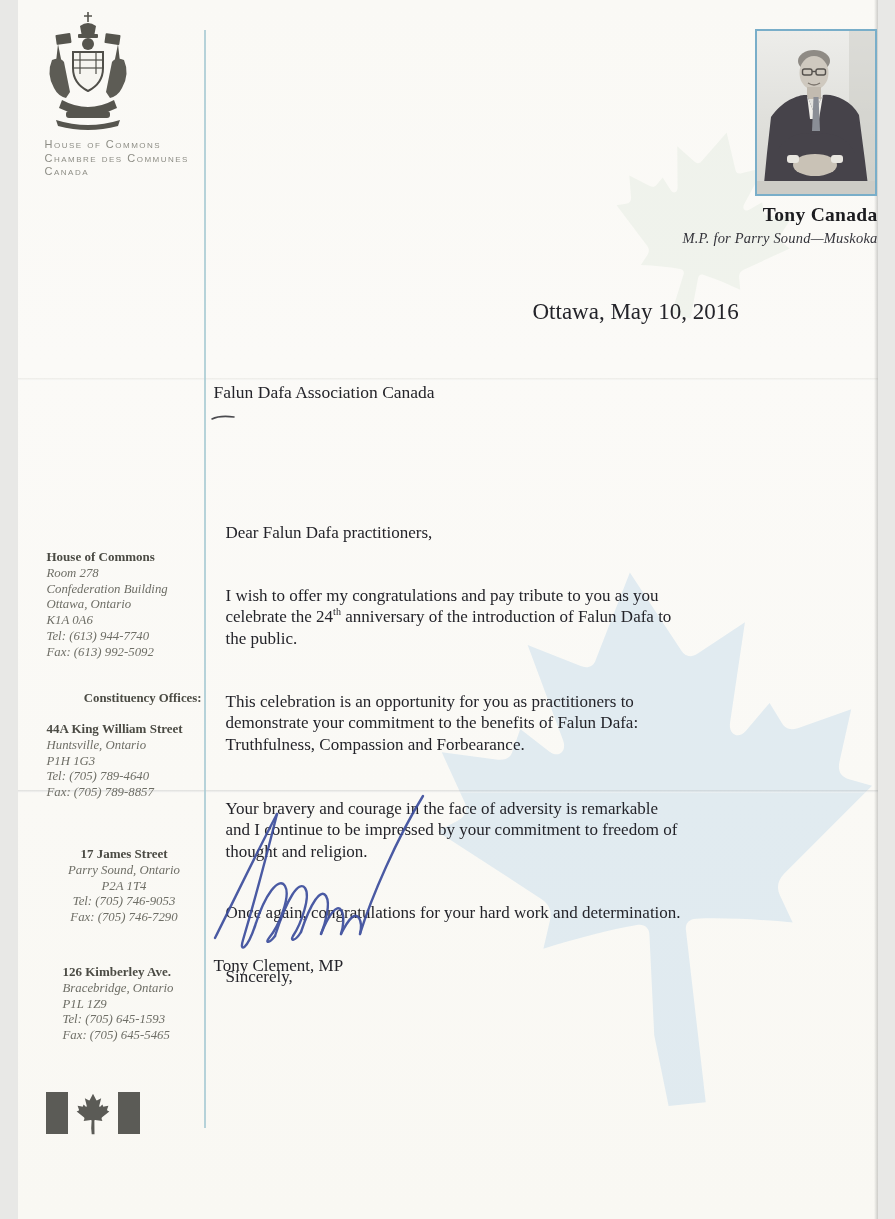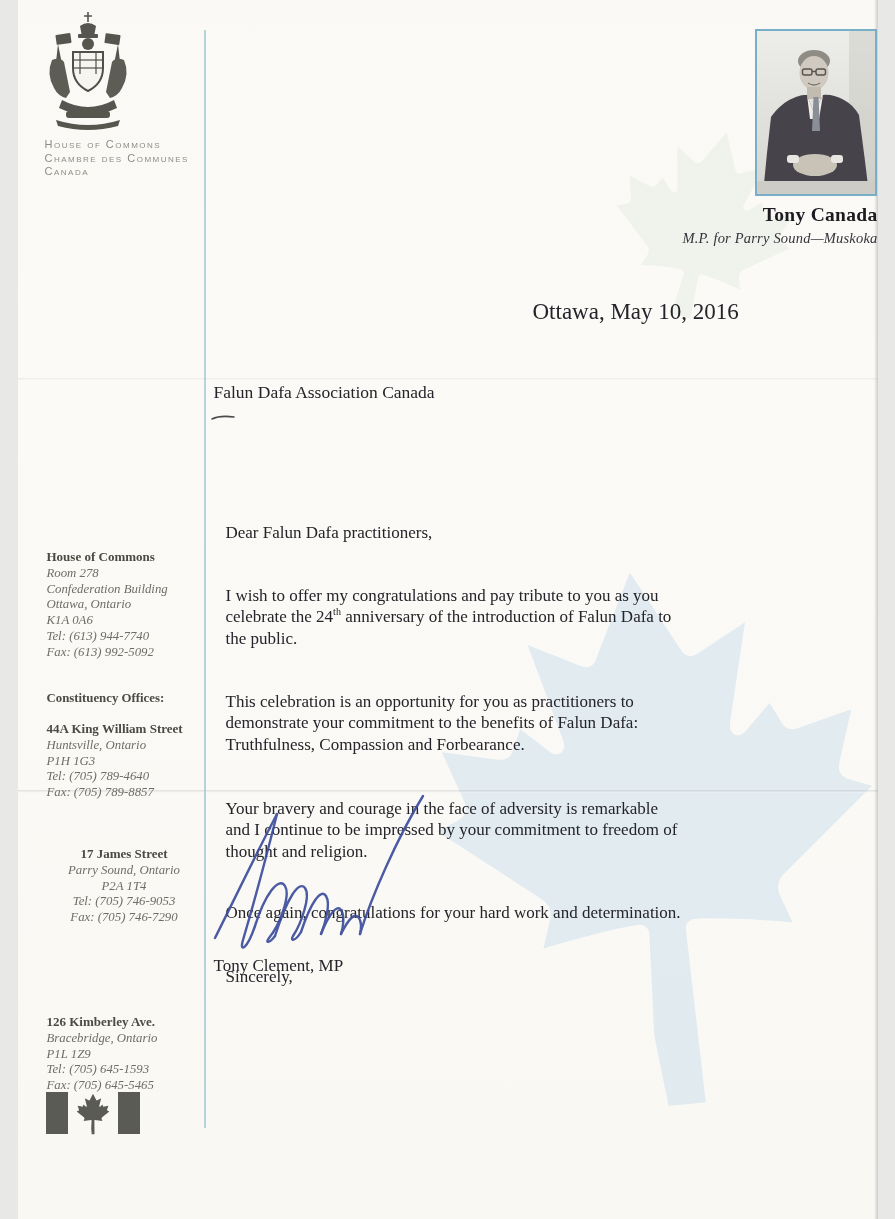--- a/index.html
+++ b/index.html
@@ -49,21 +49,21 @@
   .signature { position:absolute; left:183px; top:786px; width:235px; height:175px; z-index:5; }
   .signer { position:absolute; left:196px; top:956px; font-size:17px; }
   
   .side { position:absolute; left:29px; width:155px; font-size:12.8px; line-height:15.8px; color:#6e6e66; }
   .side .hd { font-weight:bold; font-style:normal; color:#4b4b44; font-size:13px; margin-bottom:1px; }
   .side .lines { font-style:italic; white-space:pre-line;font-family:Liberation Serif, serif; }
   .sb-parliament { top:549px; }
   .sb-const-hd { top:691px; }
   .sb-office-1 { top:721px; }
   .sb-office-2 { top:846px;text-align:center; }
-  .sb-office-3 { top:1014px; }
+  .sb-office-3 { top:964px;margin-left:16px; }
   
   .flag-wordmark { position:absolute; left:28px; top:1089px; width:94px; height:48px; }
 </style>
 </head>
 <body>
 
 <div class="page">
 
   <svg class="wm wm-small" viewBox="0 0 100 100">
     <path fill="#dfe9dc" d="M50 4 L42.5 18.5 C42 19.6 40.9 19.9 39.8 19.3 L31 14.7 L35.4 31.8 C35.9 33.8 34.3 34.9 32.8 33.5 L28.2 29.1 L26.4 32.9 C25.9 34 24.9 34.2 23.8 34 L14.2 31.7 L17.2 40.6 C17.7 42.2 17.2 43.2 15.7 43.8 L12 45.3 L28.8 58.9 C30 59.9 30.4 61.1 29.9 62.6 L28.2 67.5 C33.8 66.4 39.9 65.4 44.8 65.1 C46.1 65 46.9 65.8 46.8 67 L45.8 84.5 L54.2 84.5 L53.2 67 C53.1 65.8 53.9 65 55.2 65.1 C60.1 65.4 66.2 66.4 71.8 67.5 L70.1 62.6 C69.6 61.1 70 59.9 71.2 58.9 L88 45.3 L84.3 43.8 C82.8 43.2 82.3 42.2 82.8 40.6 L85.8 31.7 L76.2 34 C75.1 34.2 74.1 34 73.6 32.9 L71.8 29.1 L67.2 33.5 C65.7 34.9 64.1 33.8 64.6 31.8 L69 14.7 L60.2 19.3 C59.1 19.9 58 19.6 57.5 18.5 Z"></path>
@@ -189,21 +189,21 @@
   <div class="side sb-parliament">
     <div class="hd">House of Commons</div>
     <div class="lines">Room 278
 Confederation Building
 Ottawa, Ontario
 K1A 0A6
 Tel: (613) 944-7740
 Fax: (613) 992-5092</div>
   </div>
 
-  <div class="side sb-const-hd hd" style="font-weight:bold;color:#4b4b44;">Constituency Offices:</div>
+  <div class="side sb-const-hd hd" style="font-weight:bold;color:#4b4b44;text-align:right;">Constituency Offices:</div>
 
   <div class="side sb-office-1">
     <div class="hd">44A King William Street</div>
     <div class="lines">Huntsville, Ontario
 P1H 1G3
 Tel: (705) 789-4640
 Fax: (705) 789-8857</div>
   </div>
 
   <div class="side sb-office-2">

